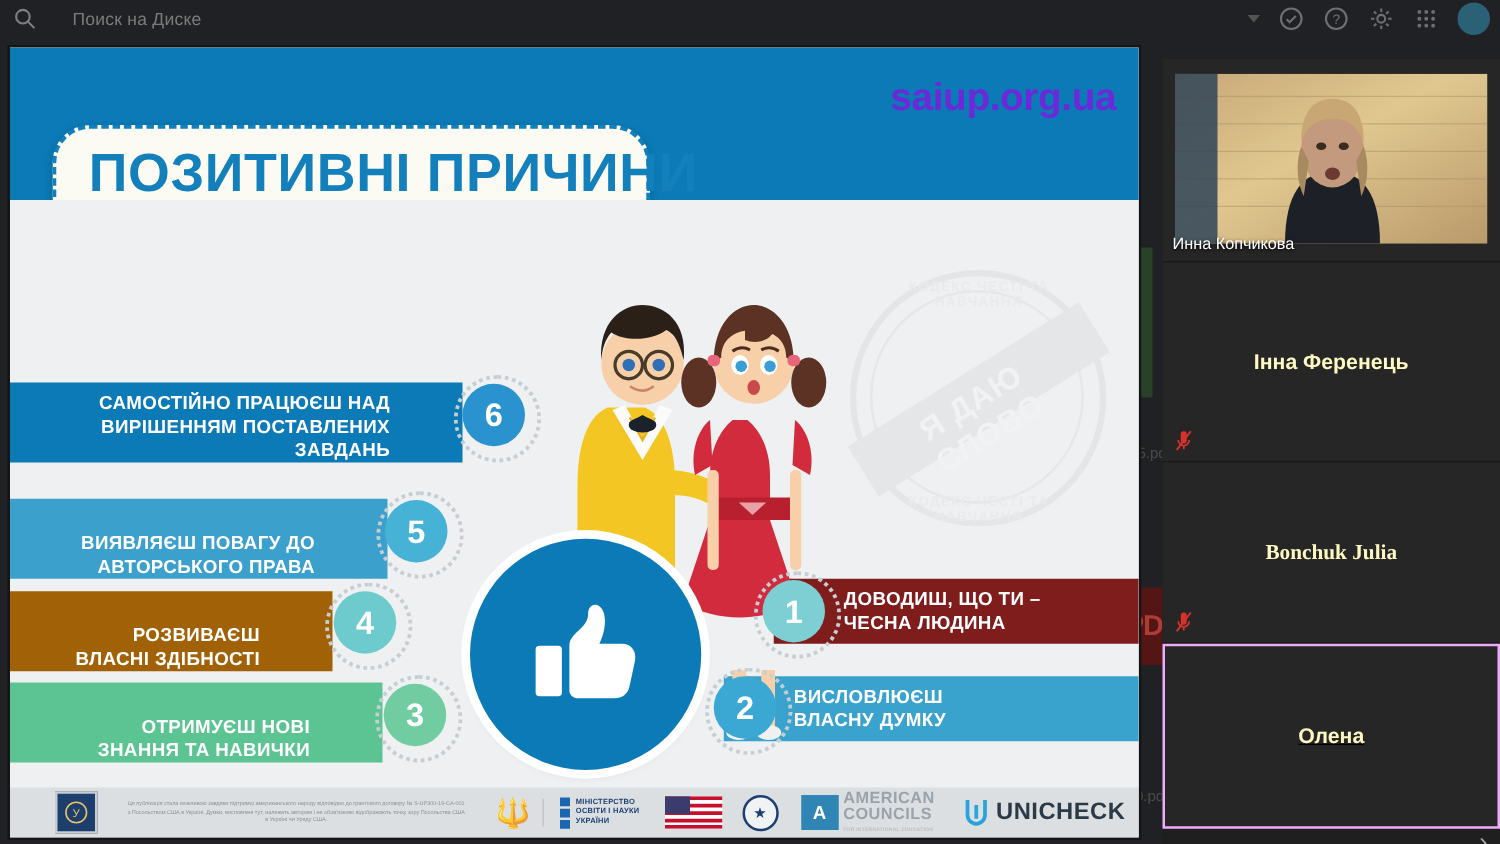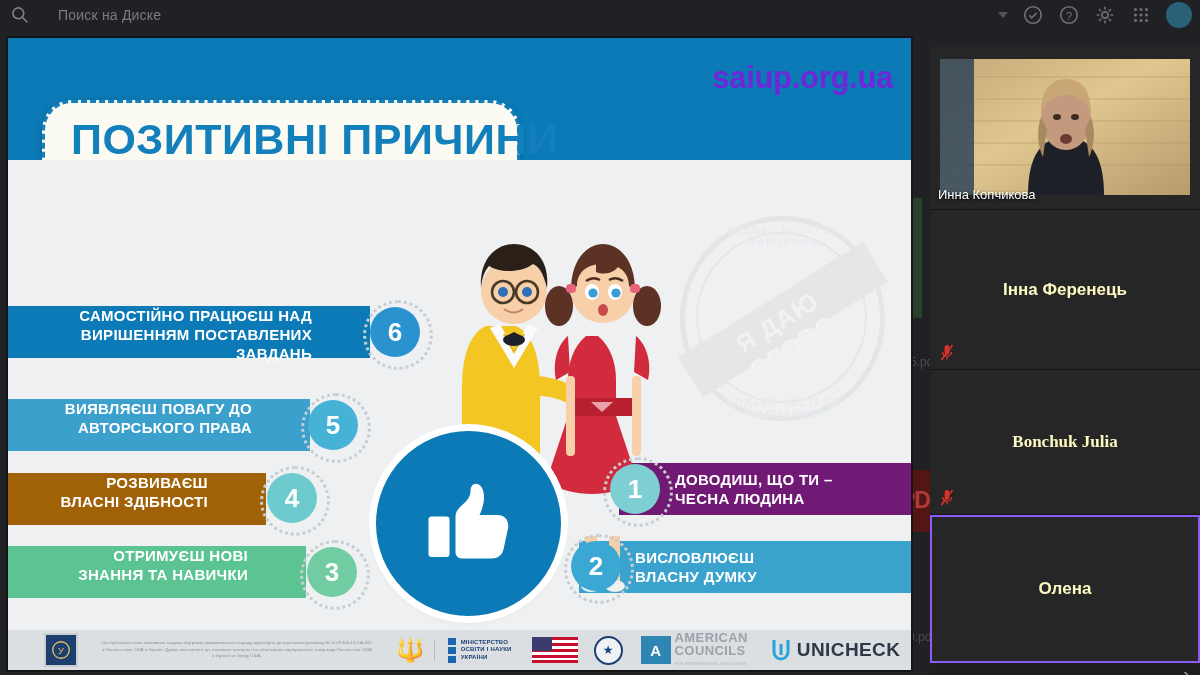--- a/index.html
+++ b/index.html
@@ -63,22 +63,22 @@
            background:#e4e6e8; transform:rotate(-32deg); }
   #stamp-text { position:absolute; left:683px; top:268px; width:188px;
            color:#f1f2f3; font-weight:bold; font-size:25px; transform:rotate(-32deg);
            text-align:center; letter-spacing:1px; }
   #stamp-top-text{position:absolute; left:690px;top:186px;width:170px;text-align:center;
            color:#e8eaec;font-size:11px;font-weight:bold;letter-spacing:1px;}
   #stamp-bot-text{position:absolute; left:690px;top:358px;width:170px;text-align:center;
            color:#e8eaec;font-size:11px;font-weight:bold;letter-spacing:1px;}
 
   
-  .row-left { position:absolute; left:0; height:52px; display:flex;
-              align-items:flex-start; justify-content:flex-end; padding-right:58px; }
+  .row-left { position:absolute; left:0; height:64px; display:flex;
+              align-items:flex-end; justify-content:flex-end; padding-right:58px; }
   .row-left .row-text { color:#ffffff; font-weight:bold; font-size:15px;
               line-height:19px; text-align:right; letter-spacing:.3px; }
   .row-right { position:absolute; height:52px; display:flex; align-items:center;
               padding-left:56px; }
   .row-right .row-text { color:#ffffff; font-weight:bold; font-size:15px;
               line-height:19px; text-align:left; letter-spacing:.3px; }
 
   .num-circle { position:absolute; width:50px; height:50px; border-radius:50%;
               display:flex; align-items:center; justify-content:center;
               color:#ffffff; font-weight:bold; font-size:26px; z-index:6; }
@@ -130,21 +130,21 @@
               background:#1f1f1f;margin-top:47px; }
   .video-tile { position:relative; width:270px; background:#262626;
               border-bottom:1px solid #141414; display:flex;
               align-items:center; justify-content:center; }
   .tile-name-center { color:#fef9c3; font-weight:bold; font-size:17px; }
   .tile-name-overlay { position:absolute; left:8px; bottom:7px; color:#ffffff;
               font-size:13px; text-shadow:0 1px 3px #000; }
   .mic-off { position:absolute; left:10px; bottom:8px; width:14px; height:17px; }
   #tile-webcam { height:163px; overflow:hidden; padding:0; }
   #webcam-img { position:absolute; left:10px; top:12px; width:250px; height:136px; }
-  #tile-active { border:2px solid #8b5cf6; }
+  #tile-active { border:2px solid #f0abfc;text-decoration:underline; }
   #rail-next { position:absolute; right:10px; bottom:36px; color:#cfcfcf;
               font-size:20px; opacity:.75; }
 </style>
 </head>
 <body>
 
 <div id="app">
 
   <div id="drive-topbar">
     <svg id="search-icon" viewBox="0 0 24 24">
@@ -231,21 +231,21 @@
   </div>
   <div class="num-circle" style="left:259px; top:435px; background:#6ecbcd;">4</div>
 
   <div class="row-left" style="top:508px; width:298px; background:#5cc493;">
     <div class="row-text">
       <span>ОТРИМУЄШ НОВІ</span><br><span>ЗНАННЯ ТА НАВИЧКИ</span>
     </div>
   </div>
   <div class="num-circle" style="left:299px; top:509px; background:#71cda1;">3</div>
 
-  <div class="row-right" style="left:611px; top:425px; width:292px; background:#701a75;">
+  <div class="row-right" style="left:611px; top:425px; width:292px; background:#7f1d1d;">
     <div class="row-text">
       <span>ДОВОДИШ, ЩО ТИ –</span><br><span>ЧЕСНА ЛЮДИНА</span>
     </div>
   </div>
   <div class="num-circle" style="left:602px; top:426px; background:#7ecfd4;">1</div>
 
   <div class="row-right" style="left:571px; top:503px; width:332px; background:#3aa3cd;">
     <div class="row-text">
       <span>ВИСЛОВЛЮЄШ</span><br><span>ВЛАСНУ ДУМКУ</span>
     </div>

